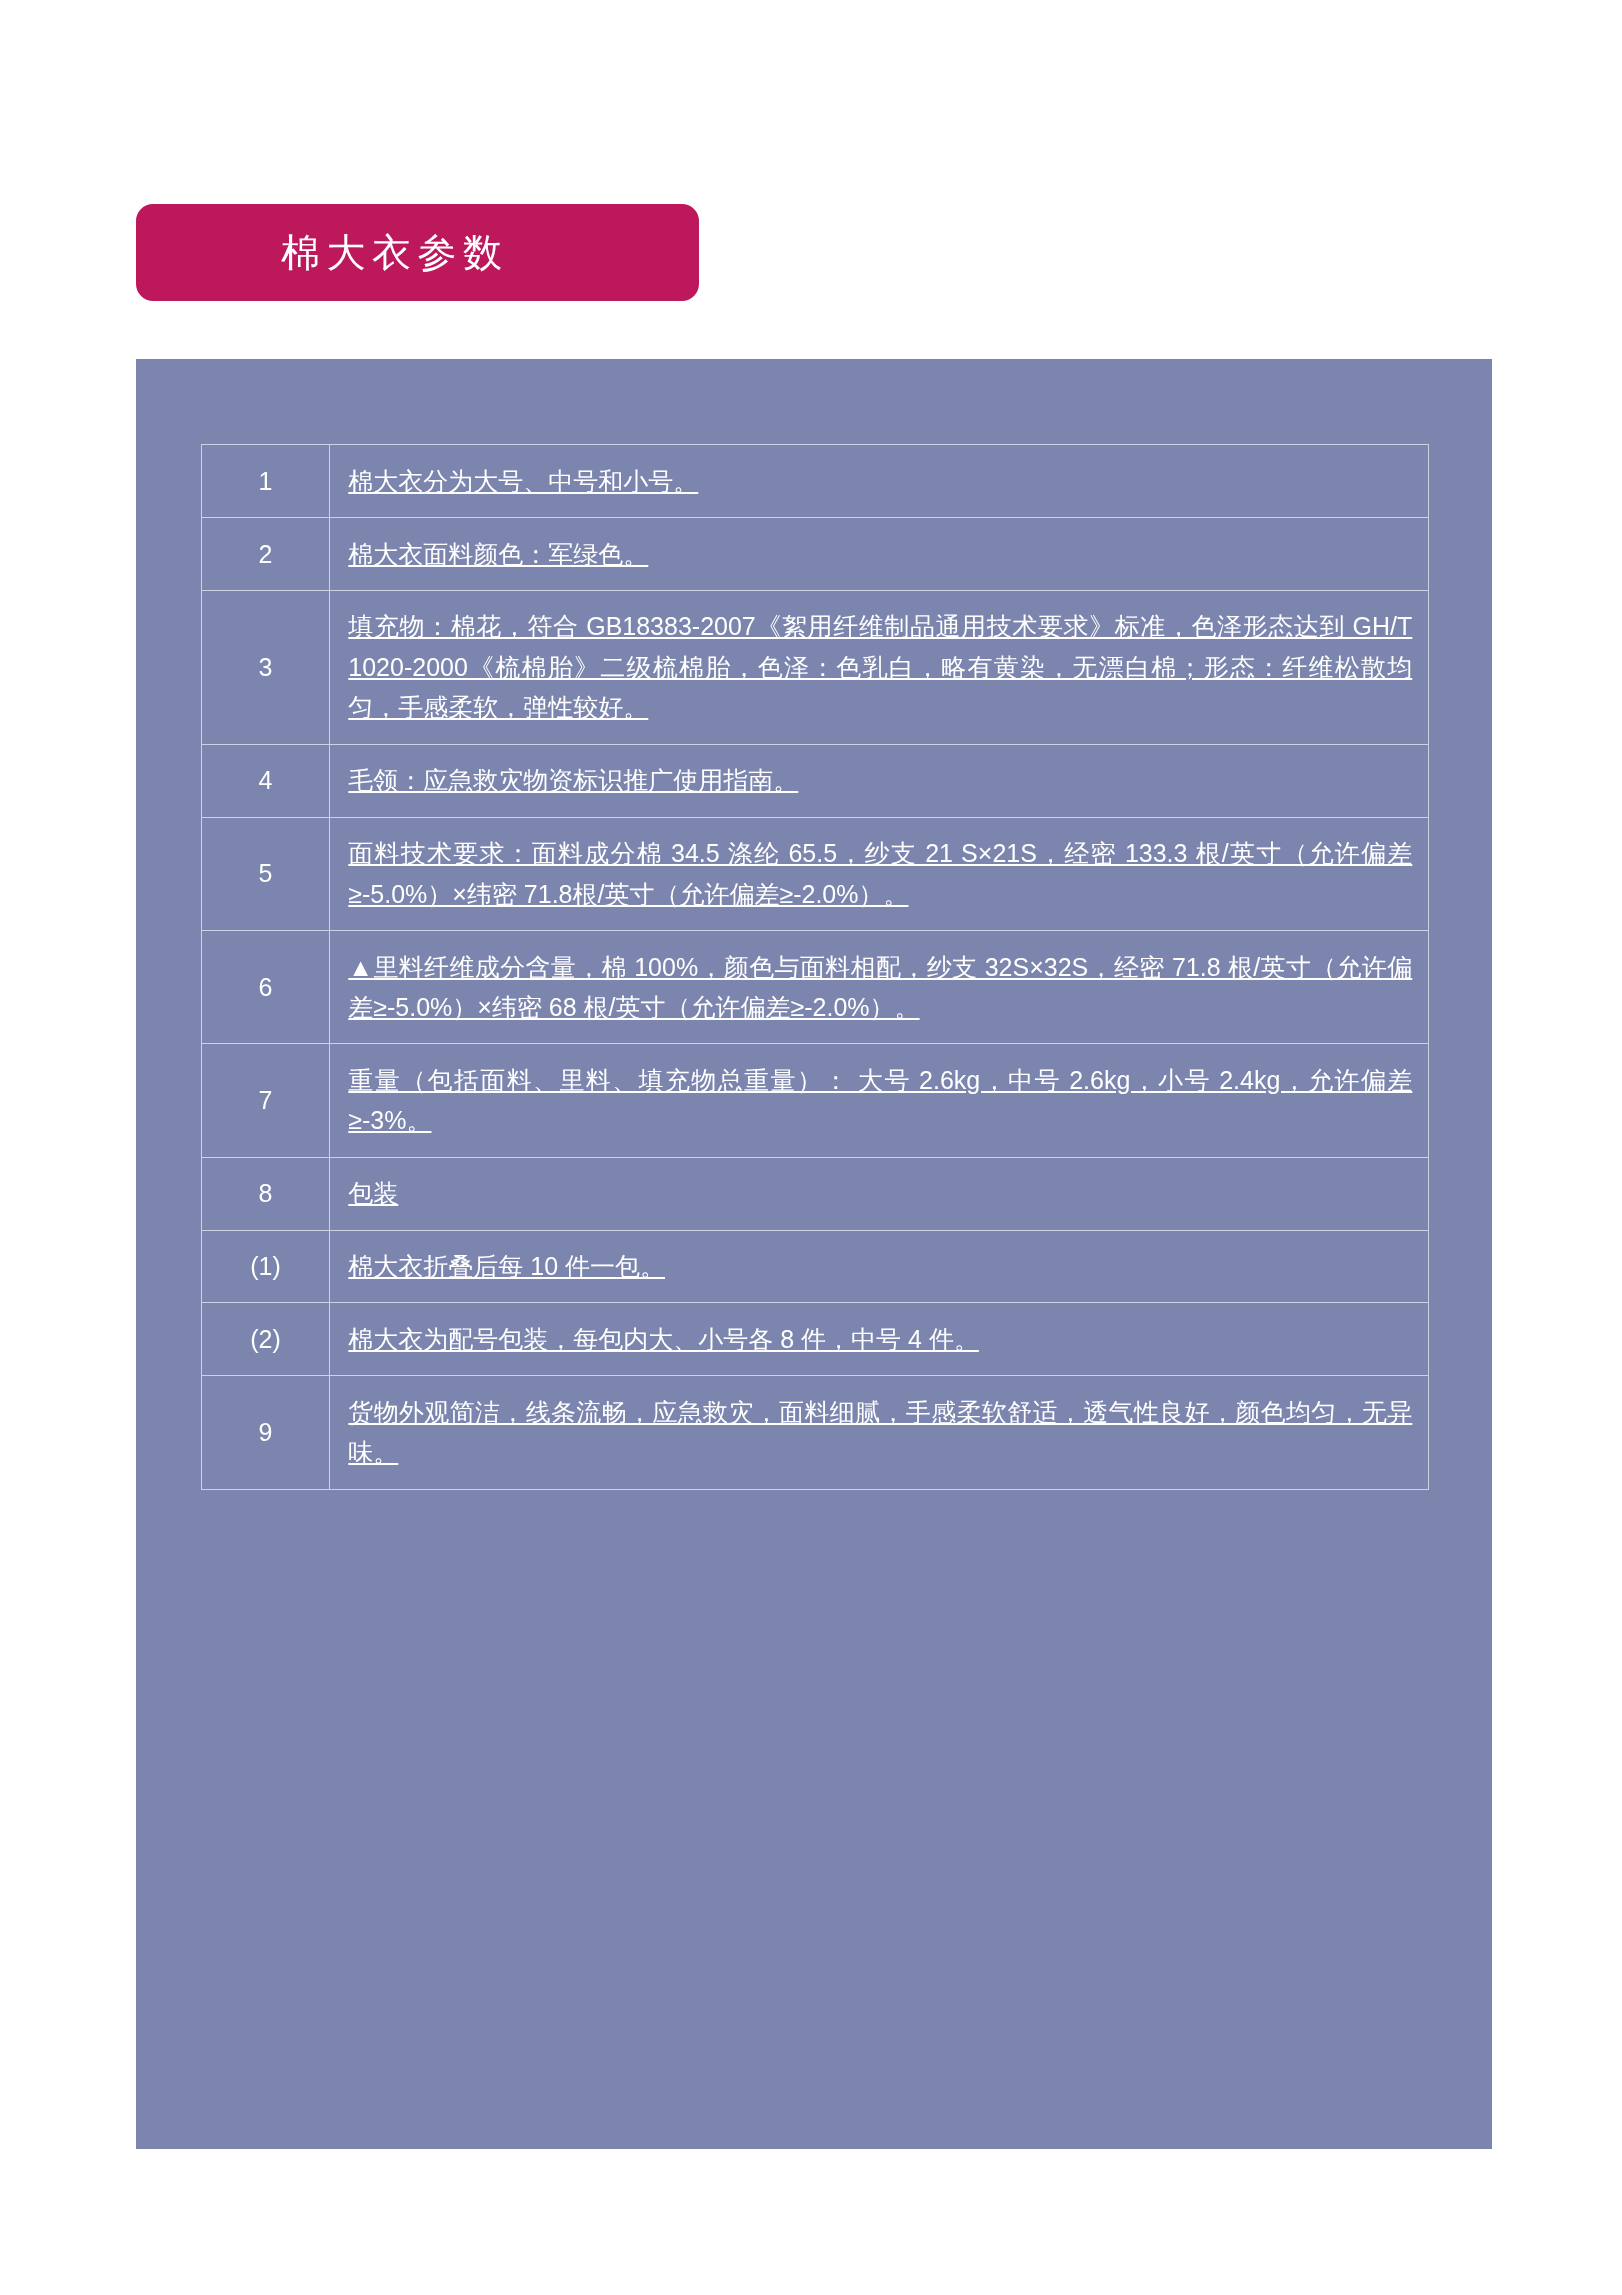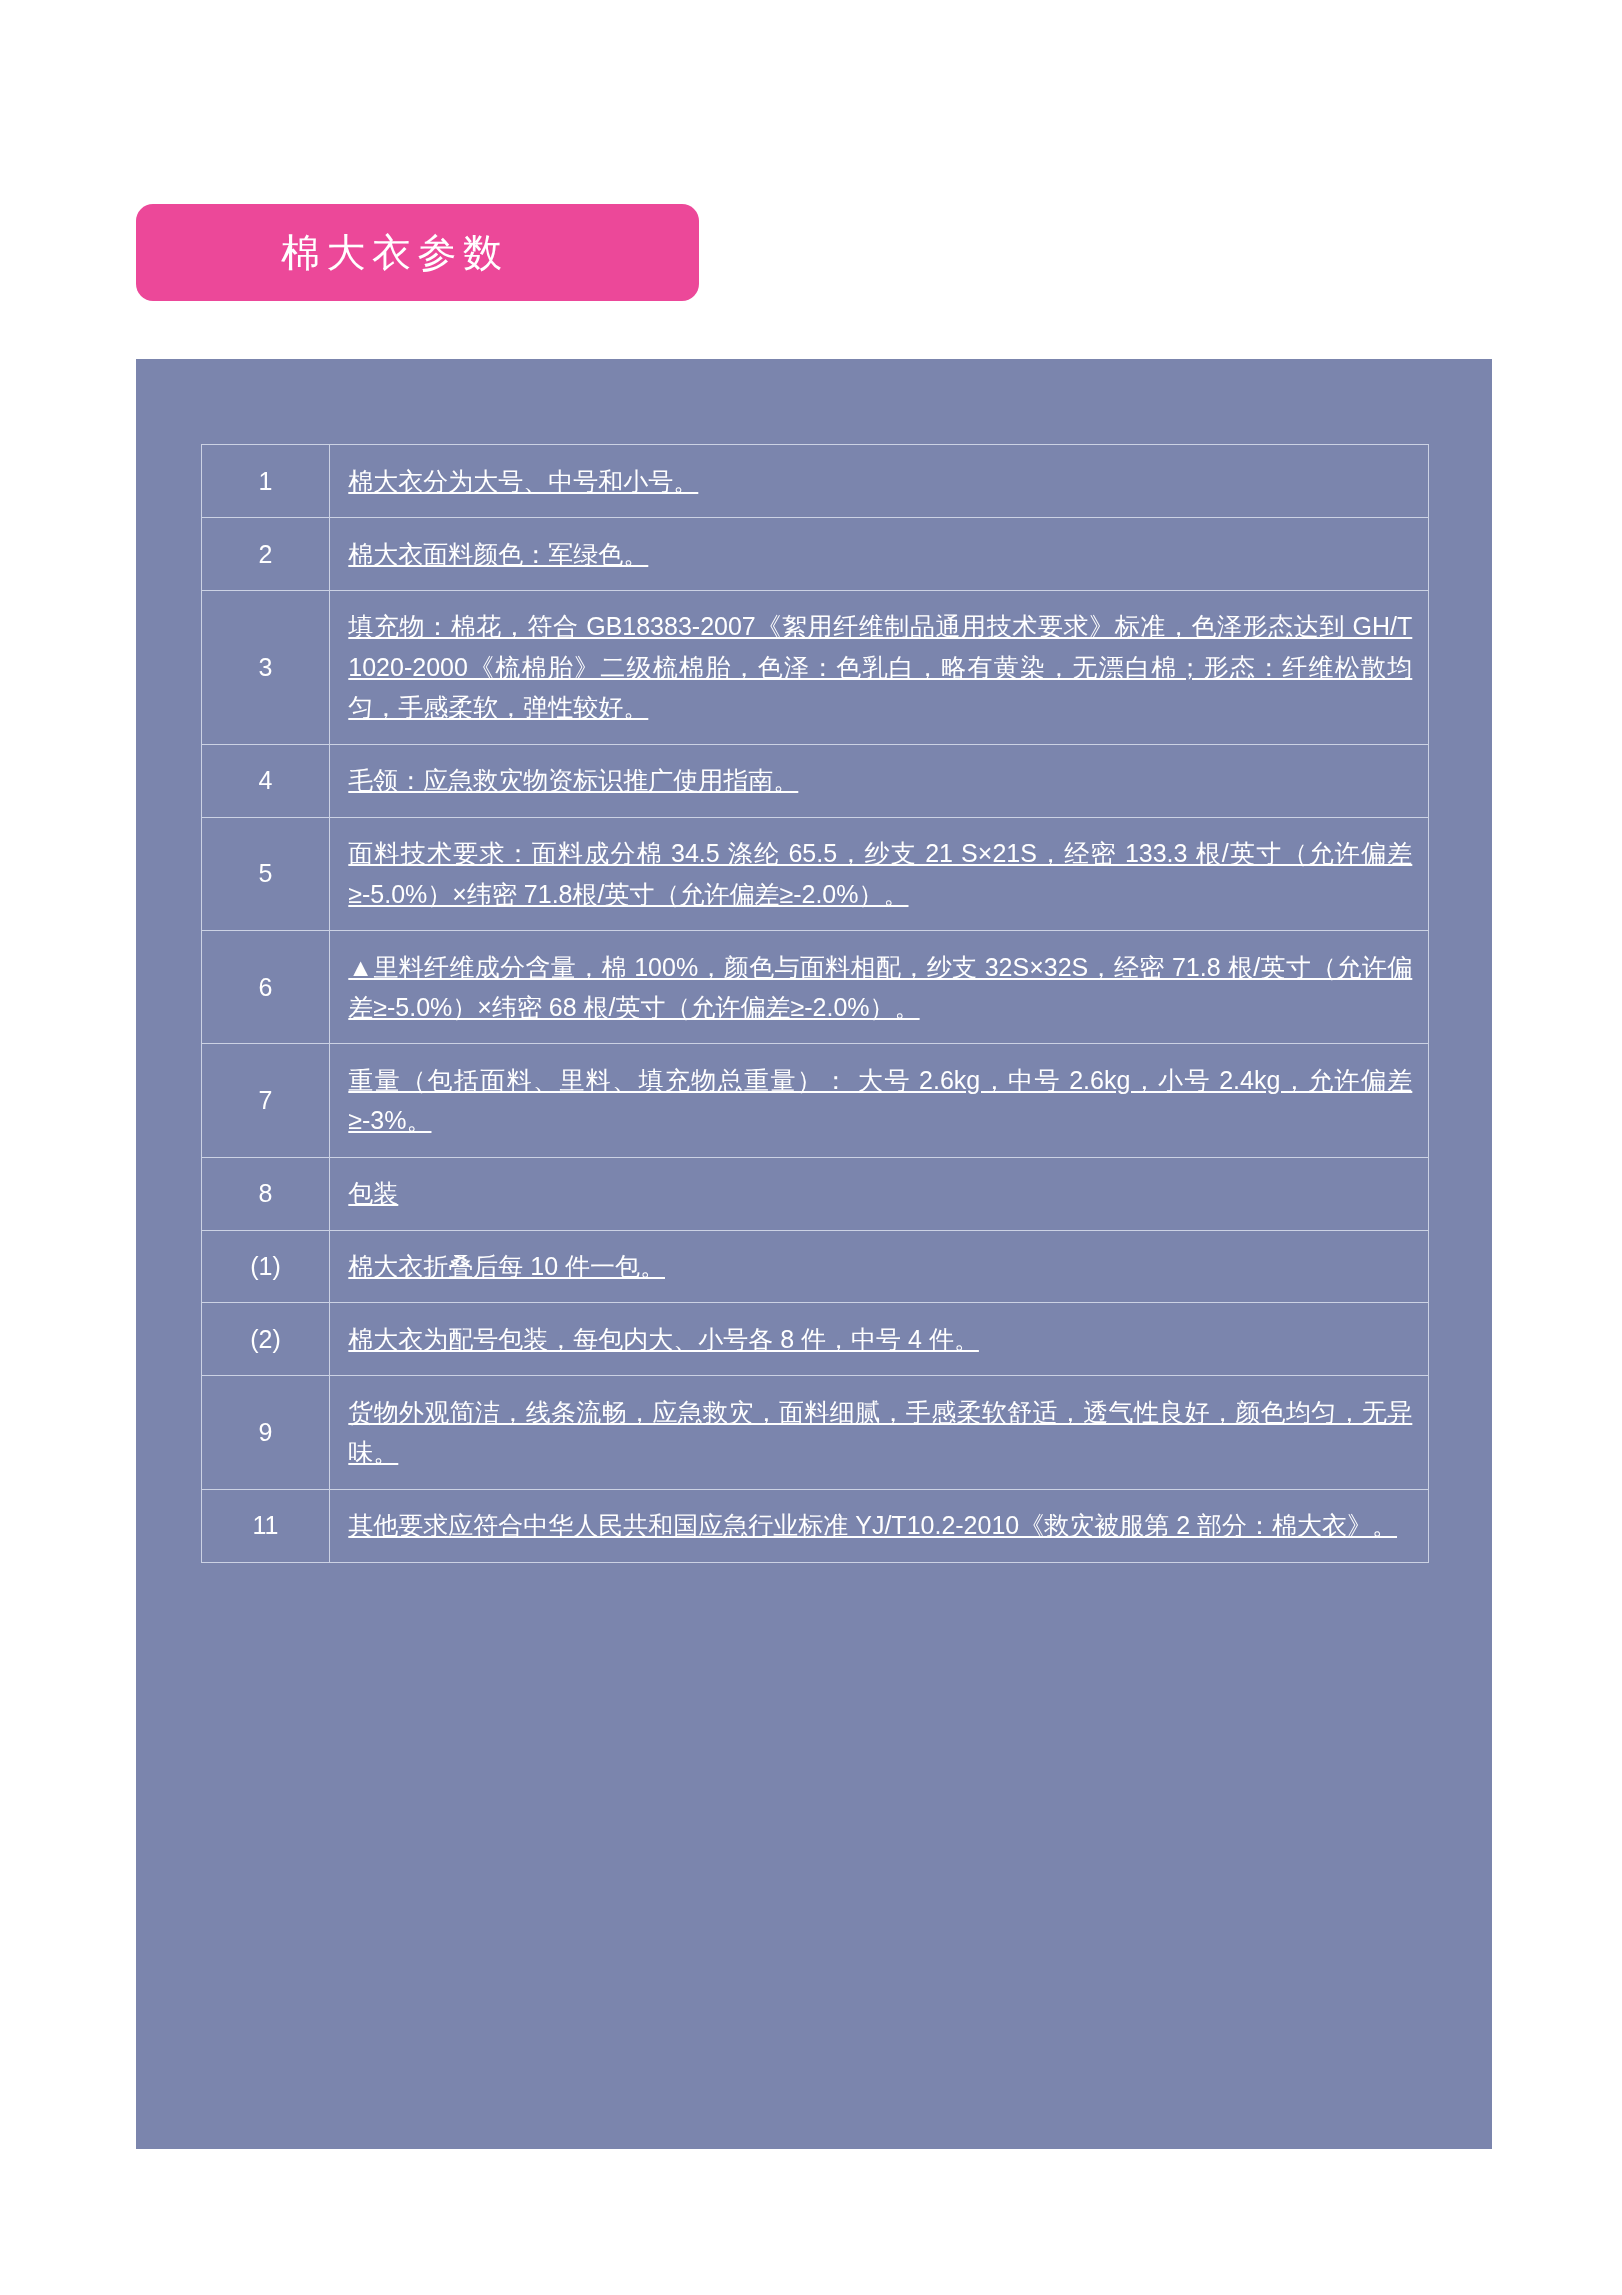--- a/index.html
+++ b/index.html
@@ -19,21 +19,21 @@
     height: 2295px;
     background: #ffffff;
     box-sizing: border-box;
   }
   .title-pill {
     position: absolute;
     left: 136px;
     top: 204px;
     width: 563px;
     height: 97px;
-    background: #ec4899;
+    background: #be185d;
     border-radius: 17px;
     display: flex;
     align-items: center;
     box-sizing: border-box;
     padding-left: 145px;
   }
   .title-pill .title-text {
     color: #ffffff;
     font-size: 39px;
     letter-spacing: 6.5px;
@@ -138,23 +138,19 @@
             <td class="desc">棉大衣折叠后每 10 件一包。</td>
           </tr>
           <tr>
             <td class="idx">(2)</td>
             <td class="desc">棉大衣为配号包装，每包内大、小号各 8 件，中号 4 件。</td>
           </tr>
           <tr>
             <td class="idx">9</td>
             <td class="desc justify-all">货物外观简洁，线条流畅，应急救灾，面料细腻，手感柔软舒适，透气性良好，颜色均匀，无异味。</td>
           </tr>
-          <tr>
-            <td class="idx">11</td>
-            <td class="desc justify-all">其他要求应符合中华人民共和国应急行业标准 YJ/T10.2-2010《救灾被服第 2 部分：棉大衣》。</td>
-          </tr>
         </tbody>
       </table>
     </div>
   </div>
 
 </div>
 
 
 </body></html>

